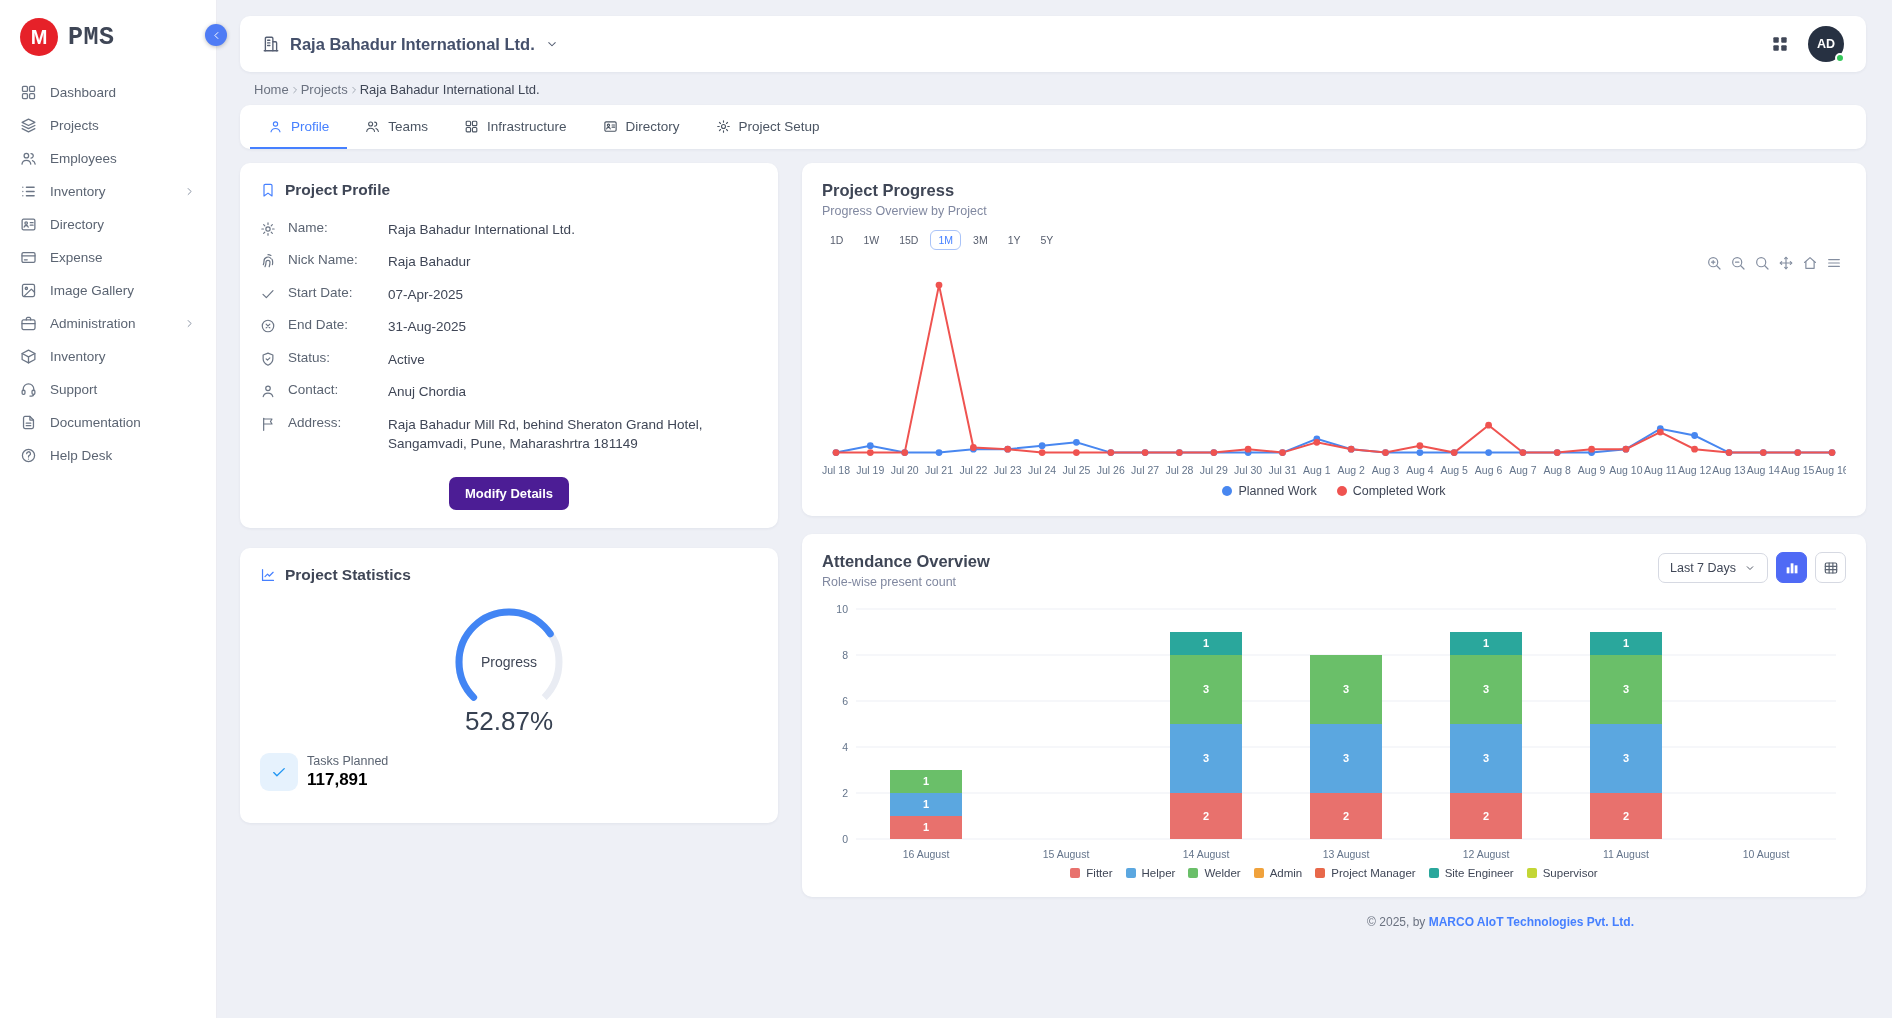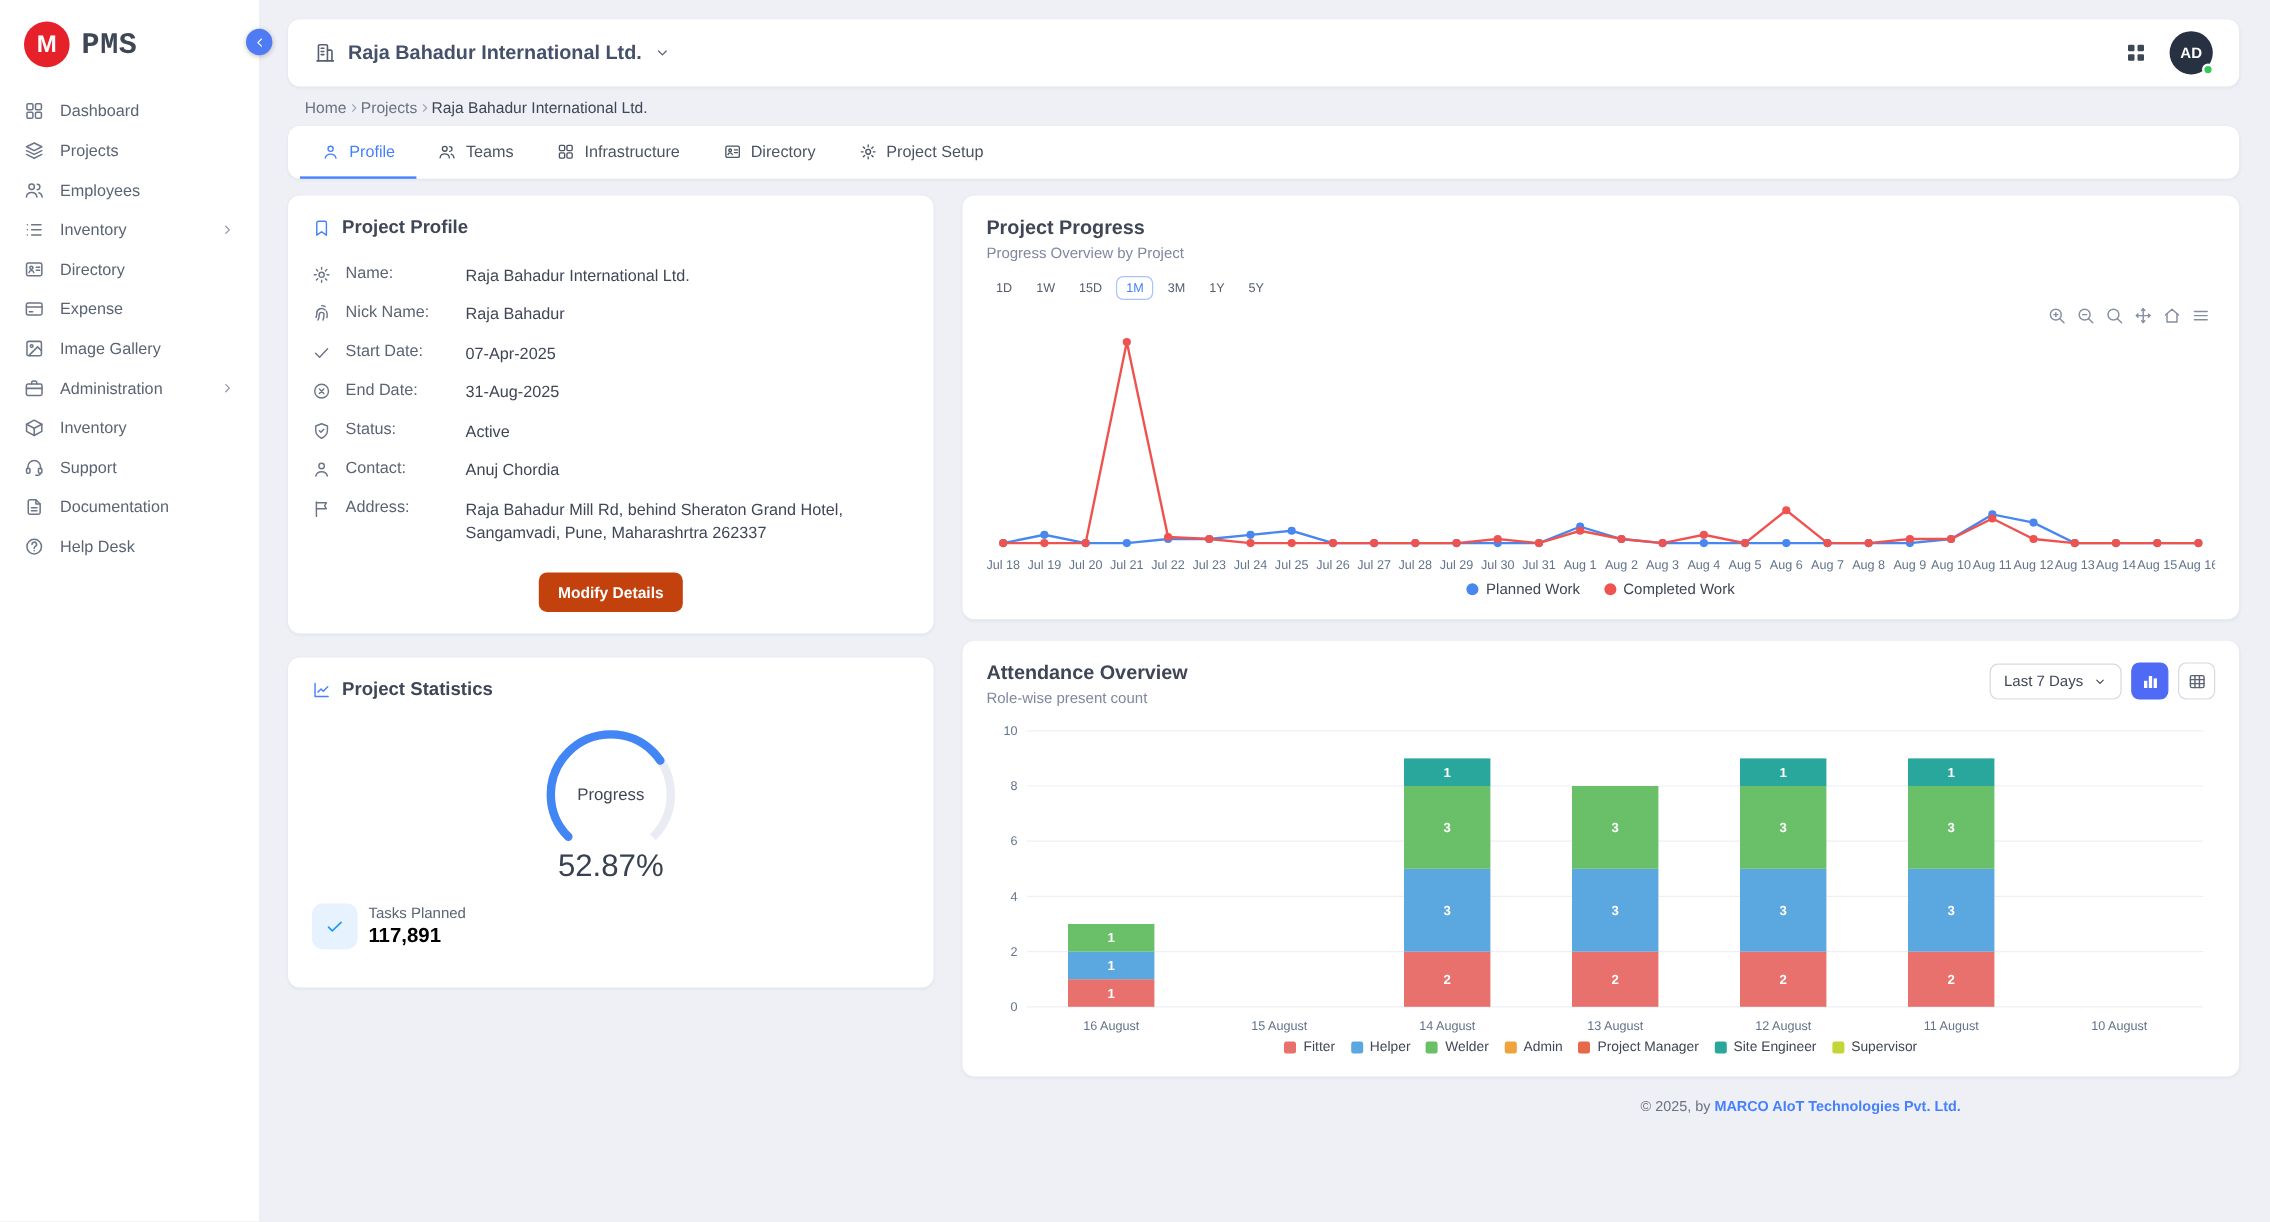--- a/index.html
+++ b/index.html
@@ -40,21 +40,21 @@
 .left-col{width:538px;flex:none;display:flex;flex-direction:column;gap:20px;}
 .right-col{flex:1;display:flex;flex-direction:column;gap:18px;min-width:0;}
 .pad{padding:18px 20px;}
 .card-title{display:flex;align-items:center;gap:9px;font-size:15.5px;font-weight:bold;color:#3f4656;margin-bottom:14px;}
 .blue{color:#4680ff;}
 .field-row{display:flex;align-items:flex-start;gap:12px;padding:6.5px 0;font-size:13.5px;}
 .field-row .icon{color:#6c7686;margin-top:1px;}
 .f-label{width:88px;flex:none;color:#5b6472;}
 .f-value{color:#3f4656;max-width:372px;line-height:1.45;}
 .btn-row{display:flex;justify-content:center;margin-top:16px;}
-.btn-primary{background:#c2410c;color:#fff;border:none;border-radius:7px;padding:9px 16px;font-size:13px;font-weight:bold;cursor:pointer;font-family:inherit;}
+.btn-primary{background:#4c1d95;color:#fff;border:none;border-radius:7px;padding:9px 16px;font-size:13px;font-weight:bold;cursor:pointer;font-family:inherit;}
 
 .gauge-wrap{display:flex;flex-direction:column;align-items:center;margin:2px 0 6px;}
 .g-track{fill:none;stroke:#e9ecf3;stroke-width:7;}
 .g-fill{fill:none;stroke:#4285f4;stroke-width:7;stroke-linecap:round;}
 .g-label{font-size:14px;fill:#3f4656;text-anchor:middle;font-family:inherit;}
 .gauge-value{font-size:26px;color:#374151;margin-top:-16px;}
 .stat-list{display:flex;flex-direction:column;gap:17px;margin-top:16px;padding-bottom:14px;}
 .stat-row{display:flex;align-items:center;gap:9px;}
 .stat-ico{width:38px;height:38px;border-radius:9px;background:#e6f2fd;color:#2196f3;display:flex;align-items:center;justify-content:center;flex:none;}
 .stat-label{font-size:12.5px;color:#5b6472;}
@@ -424,21 +424,21 @@
                 <span class="f-value">Anuj Chordia</span>
               </div>
               <div class="field-row">
                 <span class="icon s16">
                   <svg viewBox="0 0 24 24" width="100%" height="100%" fill="none" stroke="currentColor" stroke-width="1.8" stroke-linecap="round" stroke-linejoin="round">
                     <path d="M5.5 21.5v-18"></path>
                     <path d="M5.5 4.5H18l-2.3 3.7L18 12H5.5"></path>
                   </svg>
                 </span>
                 <span class="f-label">Address:</span>
-                <span class="f-value">Raja Bahadur Mill Rd, behind Sheraton Grand Hotel, Sangamvadi, Pune, Maharashrtra 262337</span>
+                <span class="f-value">Raja Bahadur Mill Rd, behind Sheraton Grand Hotel, Sangamvadi, Pune, Maharashrtra 181149</span>
               </div>
             </div>
           <div class="btn-row">
             <button class="btn-primary">Modify Details</button>
           </div>
         </section>
 
         <section class="card pad">
           <div class="card-title">
             <span class="icon s16 blue">

